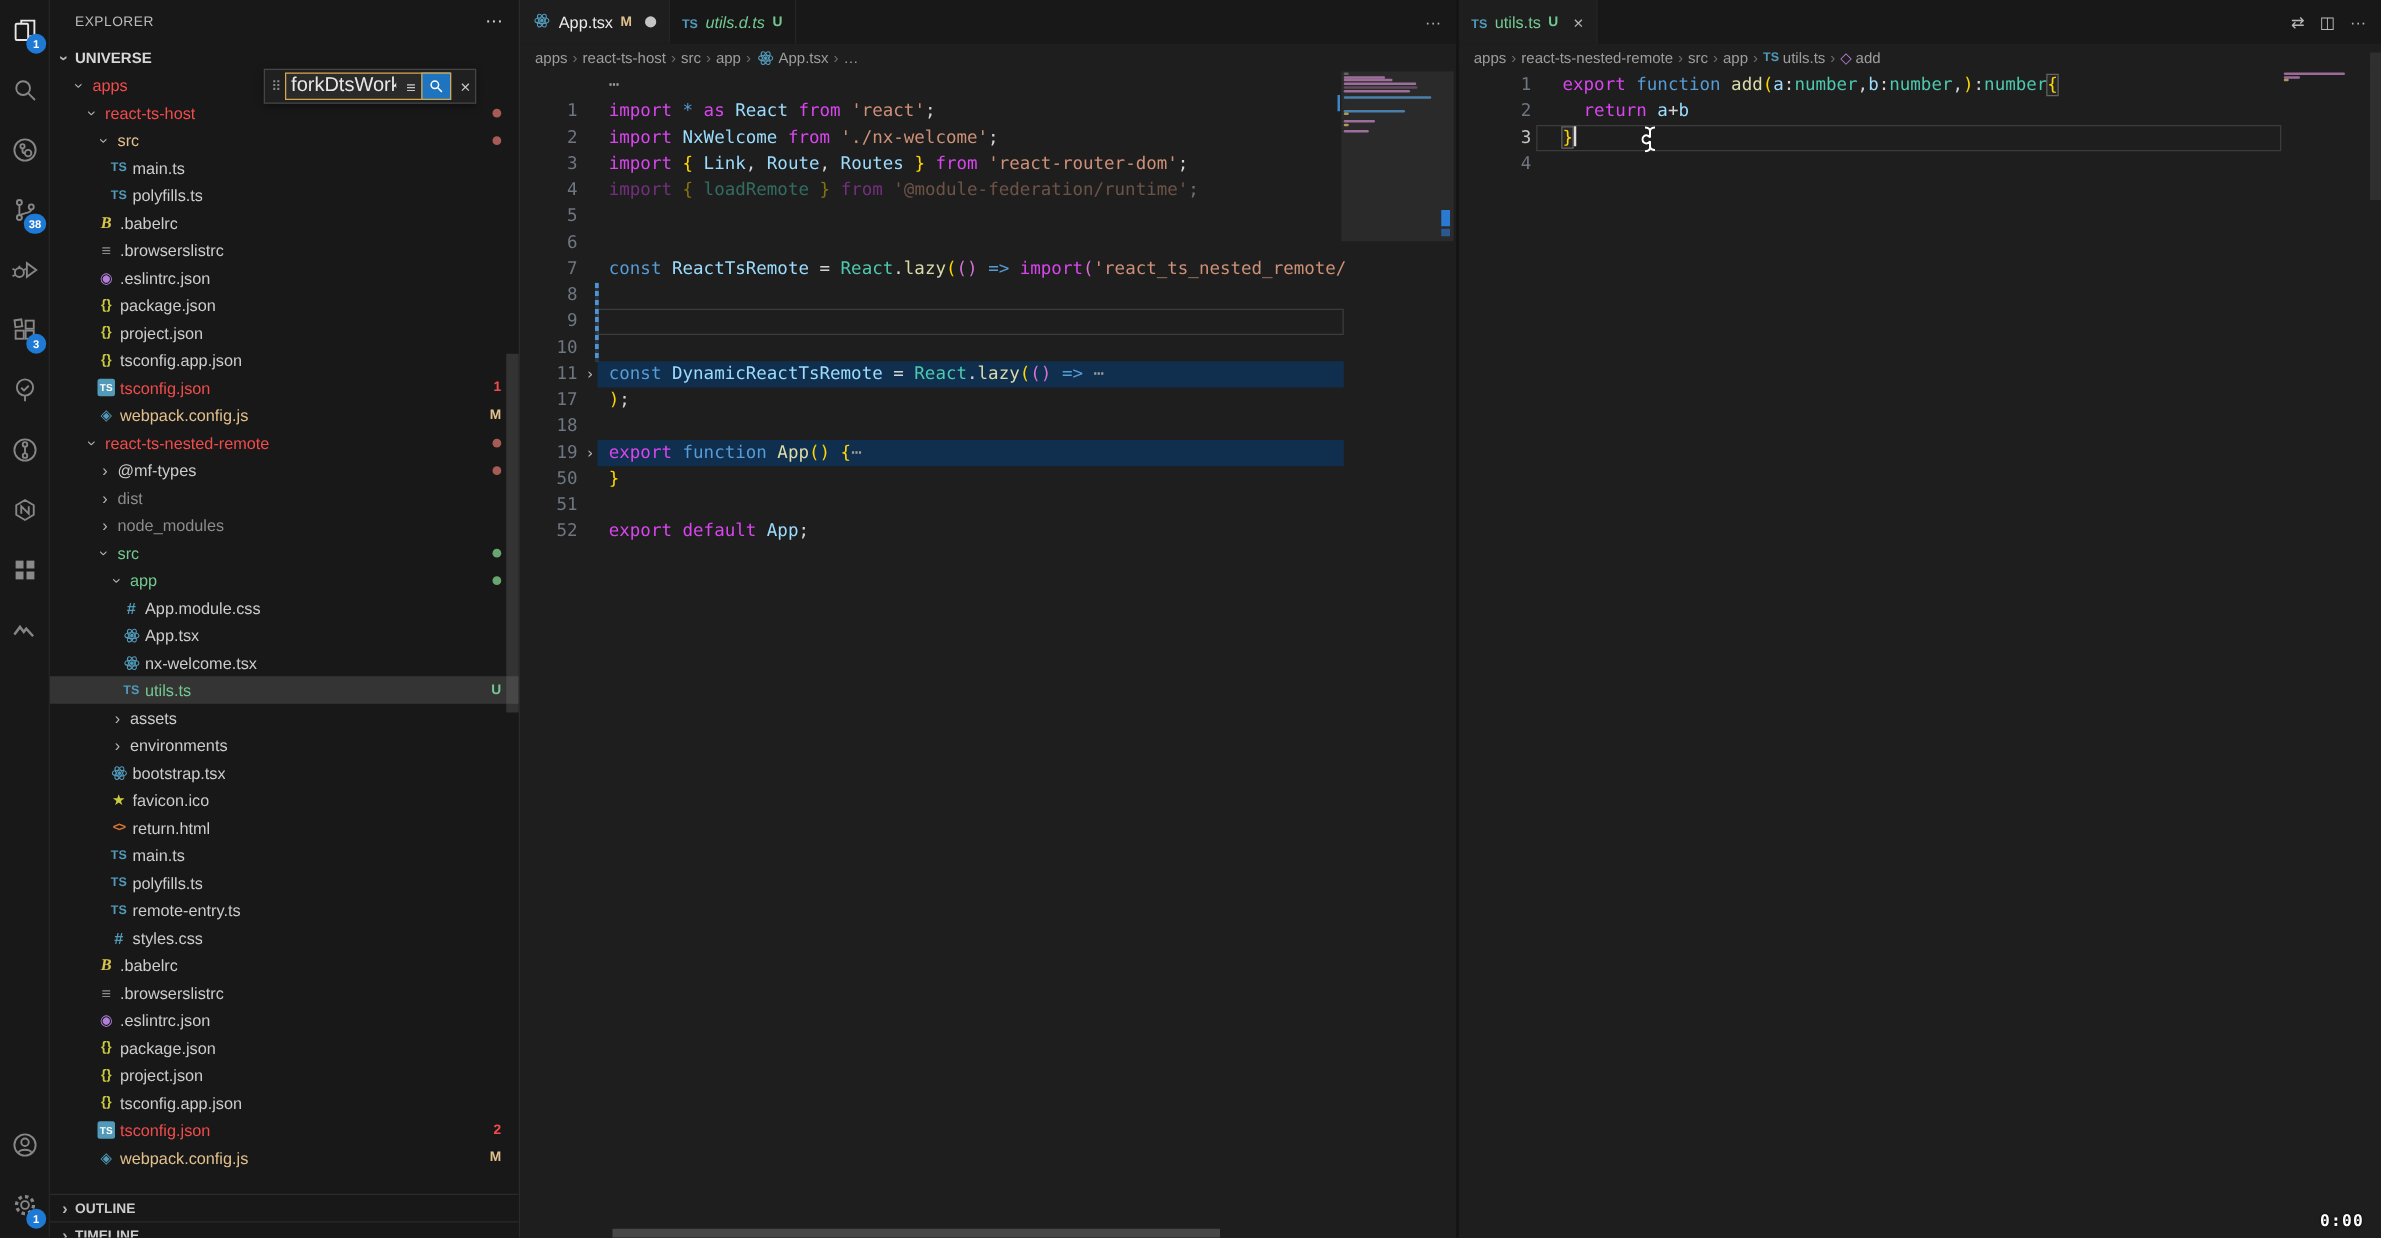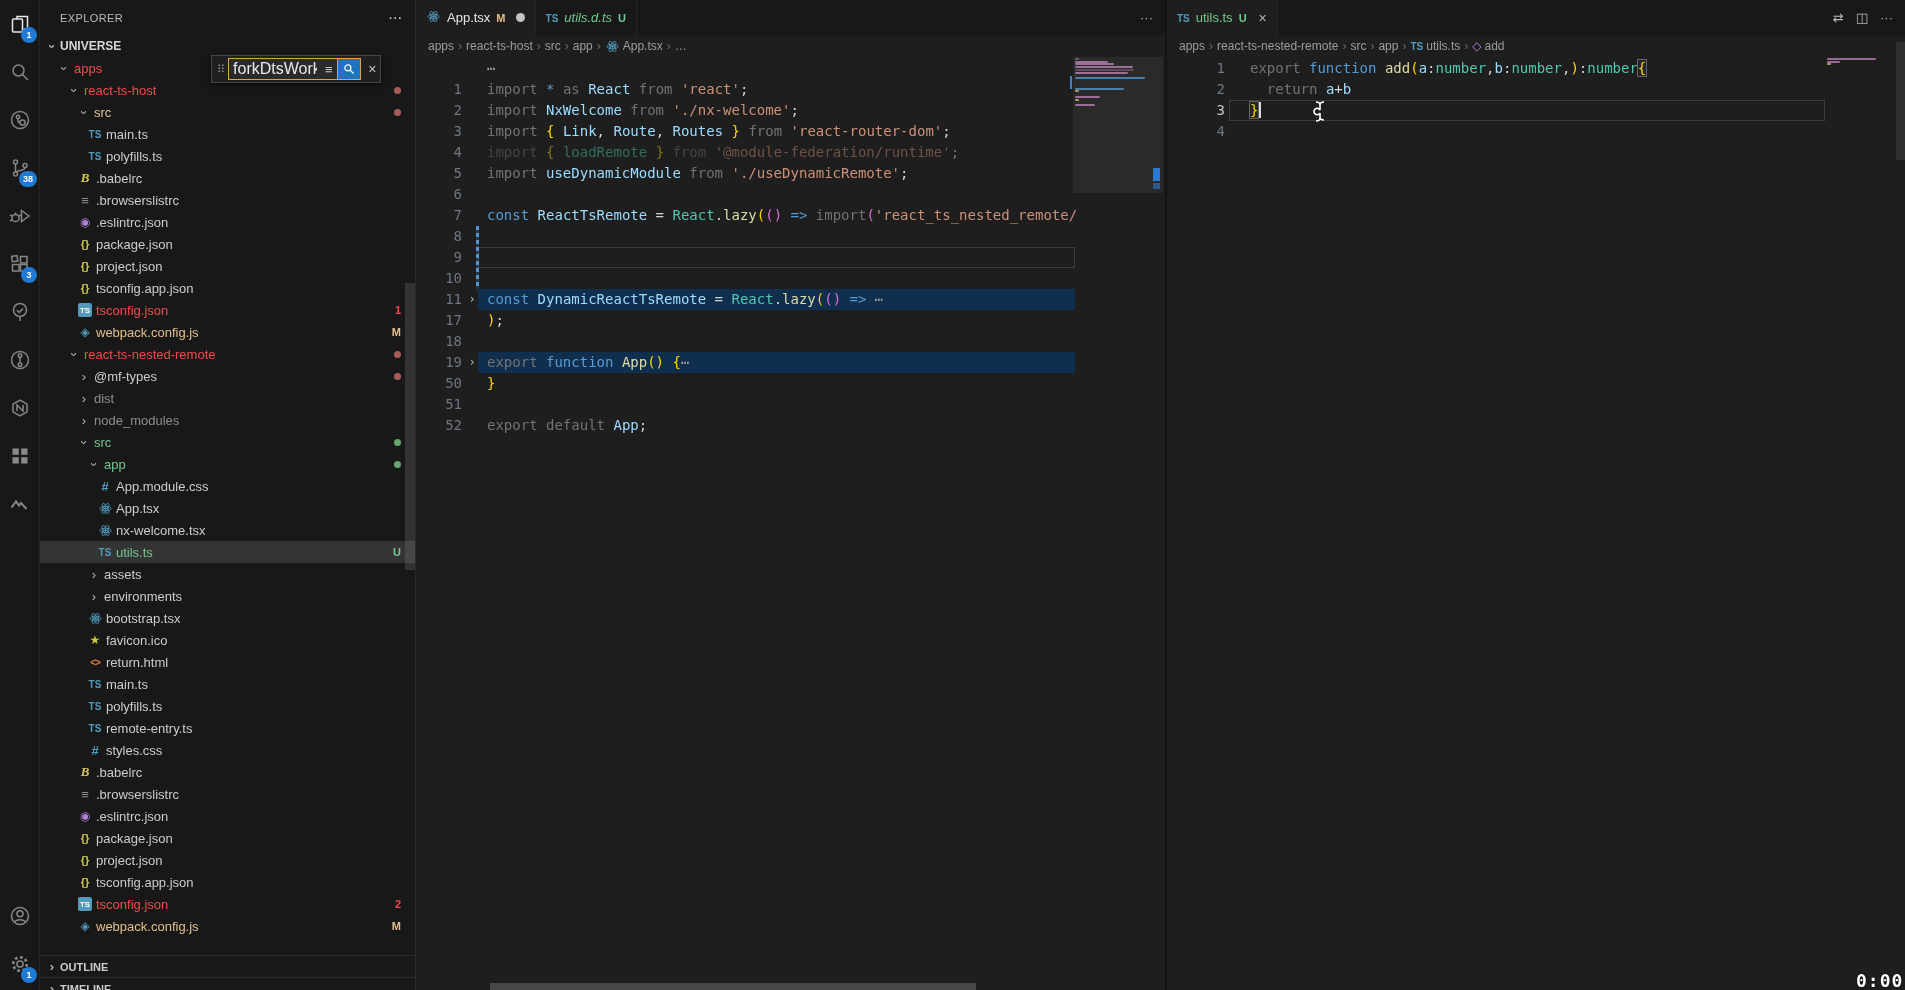--- a/index.html
+++ b/index.html
@@ -64,41 +64,41 @@
 
   .code-area { position:absolute; left:0; top:57px; right:0; bottom:0; overflow:hidden; font-family:"DejaVu Sans Mono",monospace; font-size:14px; }
   .cline { position:relative; height:21px; line-height:21px; white-space:pre; display:flex; }
   .cline .gut { width:var(--gw); text-align:right; color:#6e7681; flex:none; user-select:none; }
   .cline.activeln .gut { color:#c6c6c6; }
   .cline .fchev { width:20px; text-align:center; color:#b5b5b5; font-size:12px; flex:none; }
   .cline .ctext { padding-left:5px; position:relative; z-index:2; }
   .cline .hlbg { position:absolute; left:62px; right:var(--mw); top:0; bottom:0; background:#102f4e; z-index:0; }
   .cline .curbox { position:absolute; left:62px; right:var(--mw); top:0; bottom:0; border:1px solid #3c3c3c; z-index:0; }
   .cline .gitbar { position:absolute; left:60px; top:0; bottom:0; width:3px; background:repeating-linear-gradient(180deg,#4f94d4 0 4px,rgba(79,148,212,.2) 4px 7px); z-index:1; }
-  .tk-k{color:#569CD6;} .tk-m{color:#737373;} .tk-s{color:#CE9178;} .tk-v{color:#9CDCFE;}
+  .tk-k{color:#569CD6;} .tk-m{color:#d946ef;} .tk-s{color:#CE9178;} .tk-v{color:#9CDCFE;}
   .tk-f{color:#DCDCAA;} .tk-t{color:#4EC9B0;} .tk-p{color:#D4D4D4;} .tk-b1{color:#FFD700;}
   .tk-b2{color:#DA70D6;} .tk-fold{color:#9d9d9d;}
   .cline.dim .ctext { opacity:.45; }
   .tk-box { outline:1px solid #646464; background:rgba(100,100,100,.12); }
   .caret { display:inline-block; width:2px; height:16px; background:#dcdcdc; vertical-align:-3px; margin-left:1px; }
 
   .minimap { position:absolute; top:58px; z-index:3; }
   #group1 .minimap { left:659px; width:75px; }
   #group2 .minimap { left:660px; width:75px; }
   .minibar { position:absolute; height:2px; border-radius:1px; opacity:.75; }
   #mm1-slider { position:absolute; left:657px; right:2px; top:57px; height:136px; background:rgba(255,255,255,.055); z-index:2; }
   #mm1-gitmark { position:absolute; left:654px; top:76px; width:2px; height:13px; background:#3f84c4; z-index:4; }
   .ov-mark { position:absolute; right:5px; width:7px; background:#2a7ad4; z-index:4; }
   #mm2-slider { position:absolute; right:0; top:42px; width:9px; height:118px; background:rgba(255,255,255,.08); z-index:2; }
   #hscroll1 { position:absolute; left:74px; bottom:0; width:486px; height:7px; background:rgba(121,121,121,.45); z-index:5; }
 
   
   #mouse-ibeam { position:absolute; left:1313px; top:100px; width:14px; height:22px; z-index:50; pointer-events:none; }
 
-  #rec-timer { position:absolute; left:1856px; top:970px; font-family:"DejaVu Sans Mono",monospace; font-size:18px; font-weight:bold; color:#ffffff; letter-spacing:1px; z-index:60; text-shadow:0 0 2px #000; }
+  #rec-timer { position:absolute; left:1856px; top:970px; font-family:"DejaVu Sans Mono",monospace; font-size:13px; font-weight:bold; color:#ffffff; letter-spacing:1px; z-index:60; text-shadow:0 0 2px #000; }
 </style>
 </head>
 <body>
 
 <div id="activitybar">
     <div class="act-item active">
       <svg viewBox="0 0 24 24" fill="none" stroke="currentColor" stroke-width="1.5">
         <rect x="4.5" y="7" width="10" height="13" rx="1"></rect>
         <path d="M9 7V4.5h10.5V17h-4"></path>
       </svg>
@@ -568,21 +568,21 @@
       <span class="crumb">
         <span>…</span>
       </span>
     </div>
   <div class="code-area" style="padding-top: 1px;">
       <div class="cline"><span class="gut"></span><span class="fchev"></span><span class="ctext"><span class="tk tk-fold">⋯</span></span></div>
       <div class="cline"><span class="gut">1</span><span class="fchev"></span><span class="ctext"><span class="tk tk-m">import </span><span class="tk tk-k">*</span><span class="tk tk-p"> </span><span class="tk tk-m">as</span><span class="tk tk-p"> </span><span class="tk tk-v">React</span><span class="tk tk-p"> </span><span class="tk tk-m">from</span><span class="tk tk-p"> </span><span class="tk tk-s">'react'</span><span class="tk tk-p">;</span></span></div>
       <div class="cline"><span class="gut">2</span><span class="fchev"></span><span class="ctext"><span class="tk tk-m">import</span><span class="tk tk-p"> </span><span class="tk tk-v">NxWelcome</span><span class="tk tk-p"> </span><span class="tk tk-m">from</span><span class="tk tk-p"> </span><span class="tk tk-s">'./nx-welcome'</span><span class="tk tk-p">;</span></span></div>
       <div class="cline"><span class="gut">3</span><span class="fchev"></span><span class="ctext"><span class="tk tk-m">import</span><span class="tk tk-p"> </span><span class="tk tk-b1">{</span><span class="tk tk-p"> </span><span class="tk tk-v">Link</span><span class="tk tk-p">, </span><span class="tk tk-v">Route</span><span class="tk tk-p">, </span><span class="tk tk-v">Routes</span><span class="tk tk-p"> </span><span class="tk tk-b1">}</span><span class="tk tk-p"> </span><span class="tk tk-m">from</span><span class="tk tk-p"> </span><span class="tk tk-s">'react-router-dom'</span><span class="tk tk-p">;</span></span></div>
       <div class="cline dim"><span class="gut">4</span><span class="fchev"></span><span class="ctext"><span class="tk tk-m">import</span><span class="tk tk-p"> </span><span class="tk tk-b1">{</span><span class="tk tk-p"> </span><span class="tk tk-t">loadRemote</span><span class="tk tk-p"> </span><span class="tk tk-b1">}</span><span class="tk tk-p"> </span><span class="tk tk-m">from</span><span class="tk tk-p"> </span><span class="tk tk-s">'@module-federation/runtime'</span><span class="tk tk-p">;</span></span></div>
-      <div class="cline"><span class="gut">5</span><span class="fchev"></span><span class="ctext"><span class="tk tk-m">import</span><span class="tk tk-p"> </span><span class="tk tk-v">useDynamicModule</span><span class="tk tk-p"> </span><span class="tk tk-m">from</span><span class="tk tk-p"> </span><span class="tk tk-s">'./useDynamicRemote'</span><span class="tk tk-p">;</span></span></div>
+      <div class="cline"><span class="gut">5</span><span class="fchev"></span></div>
       <div class="cline"><span class="gut">6</span><span class="fchev"></span><span class="ctext"></span></div>
       <div class="cline"><span class="gut">7</span><span class="fchev"></span><span class="ctext"><span class="tk tk-k">const</span><span class="tk tk-p"> </span><span class="tk tk-v">ReactTsRemote</span><span class="tk tk-p"> = </span><span class="tk tk-t">React</span><span class="tk tk-p">.</span><span class="tk tk-f">lazy</span><span class="tk tk-b1">(</span><span class="tk tk-b2">()</span><span class="tk tk-p"> </span><span class="tk tk-k">=&gt;</span><span class="tk tk-p"> </span><span class="tk tk-m">import</span><span class="tk tk-b2">(</span><span class="tk tk-s">'react_ts_nested_remote/</span></span></div>
       <div class="cline"><span class="gitbar"></span><span class="gut">8</span><span class="fchev"></span><span class="ctext"></span></div>
       <div class="cline"><span class="curbox"></span><span class="gitbar"></span><span class="gut">9</span><span class="fchev"></span><span class="ctext"></span></div>
       <div class="cline"><span class="gitbar"></span><span class="gut">10</span><span class="fchev"></span><span class="ctext"></span></div>
       <div class="cline"><span class="hlbg"></span><span class="gut">11</span><span class="fchev">›</span><span class="ctext"><span class="tk tk-k">const</span><span class="tk tk-p"> </span><span class="tk tk-v">DynamicReactTsRemote</span><span class="tk tk-p"> = </span><span class="tk tk-t">React</span><span class="tk tk-p">.</span><span class="tk tk-f">lazy</span><span class="tk tk-b1">(</span><span class="tk tk-b2">()</span><span class="tk tk-p"> </span><span class="tk tk-k">=&gt;</span><span class="tk tk-fold"> ⋯</span></span></div>
       <div class="cline"><span class="gut">17</span><span class="fchev"></span><span class="ctext"><span class="tk tk-b1">)</span><span class="tk tk-p">;</span></span></div>
       <div class="cline"><span class="gut">18</span><span class="fchev"></span><span class="ctext"></span></div>
       <div class="cline"><span class="hlbg"></span><span class="gut">19</span><span class="fchev">›</span><span class="ctext"><span class="tk tk-m">export</span><span class="tk tk-p"> </span><span class="tk tk-k">function</span><span class="tk tk-p"> </span><span class="tk tk-f">App</span><span class="tk tk-b1">()</span><span class="tk tk-p"> </span><span class="tk tk-b1">{</span><span class="tk tk-fold">⋯</span></span></div>
       <div class="cline"><span class="gut">50</span><span class="fchev"></span><span class="ctext"><span class="tk tk-b1">}</span></span></div>

